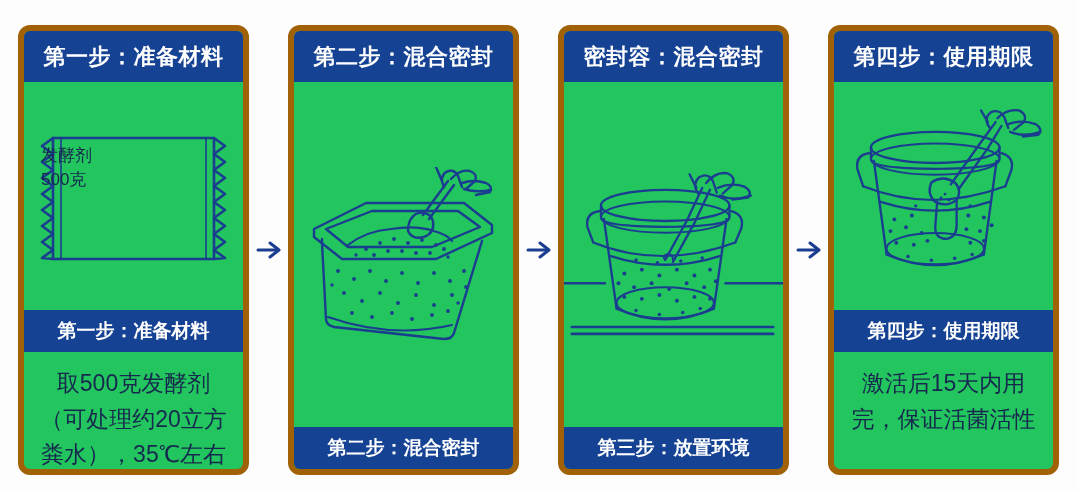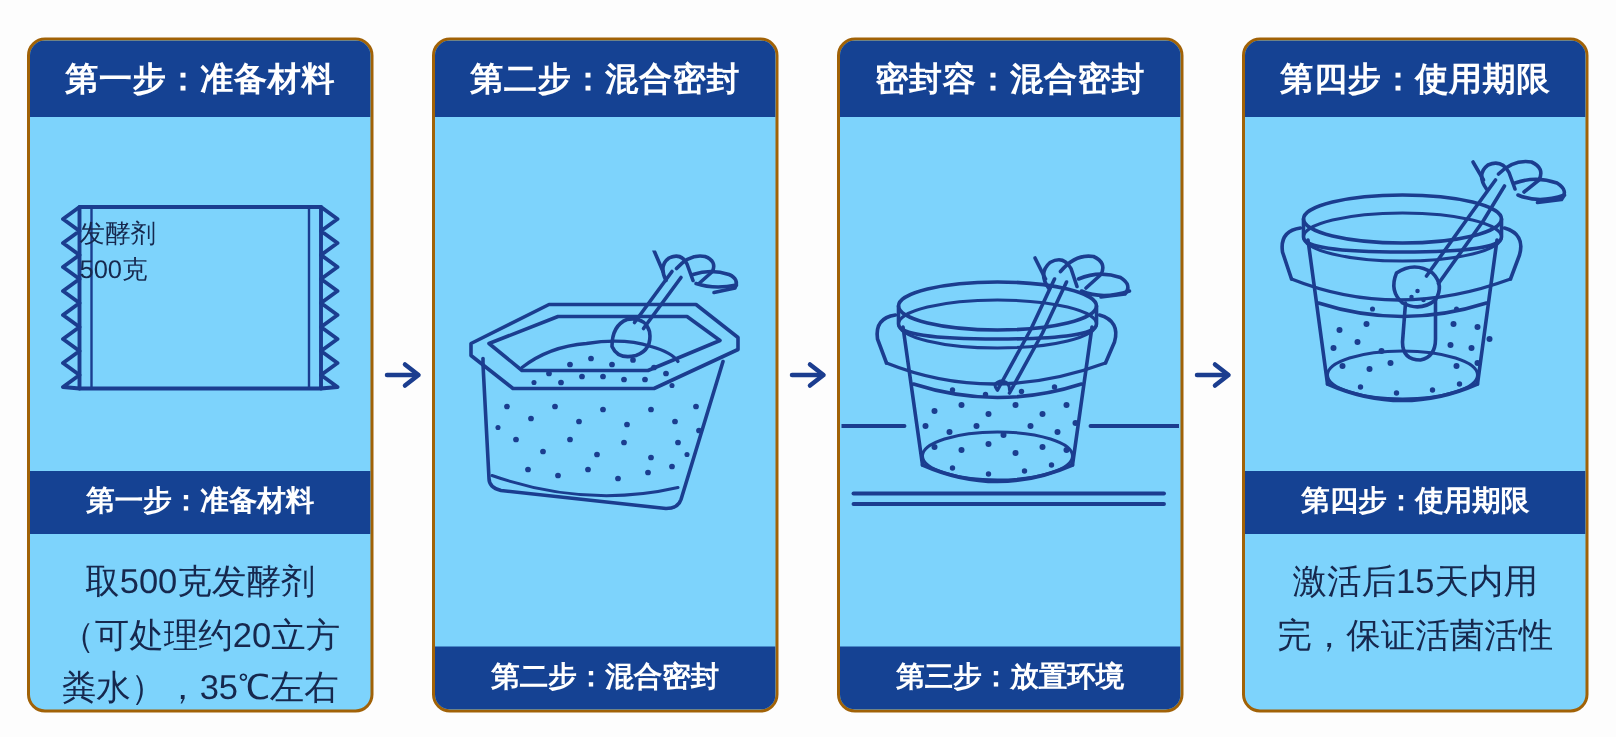--- a/index.html
+++ b/index.html
@@ -20,22 +20,22 @@
     height: 491px;
     display: flex;
     align-items: stretch;
     box-sizing: border-box;
     padding: 25px 18px 16px 18px;
   }
 
   .card {
     position: relative;
     width: 250px;
-    background: #7dd3fc;
-    border: 2px solid #a16207;
+    background: #22c55e;
+    border: 6px solid #a16207;
     border-radius: 12px;
     box-sizing: border-box;
     display: flex;
     flex-direction: column;
     overflow: hidden;
     box-shadow: 0 0 0 0 rgba(0,0,0,0);
   }
 
   .card-header {
     background: #154293;
@@ -105,21 +105,21 @@
   }
 
   
   .packet-wrap {
     position: relative;
     width: 205px;
     height: 145px;
   }
   .packet-text {
     position: absolute;
-    left: 22px;
+    left: 10px;
     top: 18px;
     right: 16px;
     color: #16284e;
     font-size: 17px;
     line-height: 1.42;
     text-align: left;
     font-weight: 400;
   }
   .packet-text div { white-space: nowrap; }
 </style>

